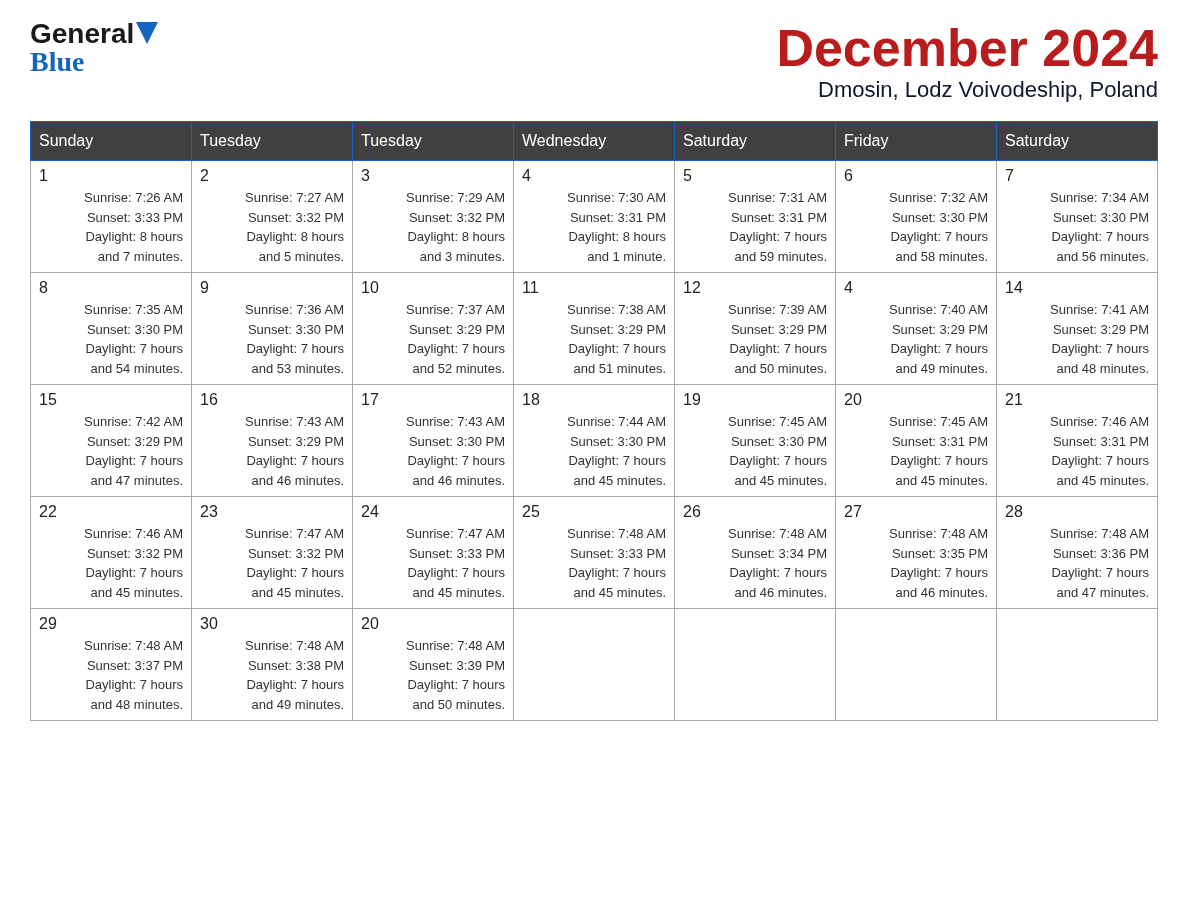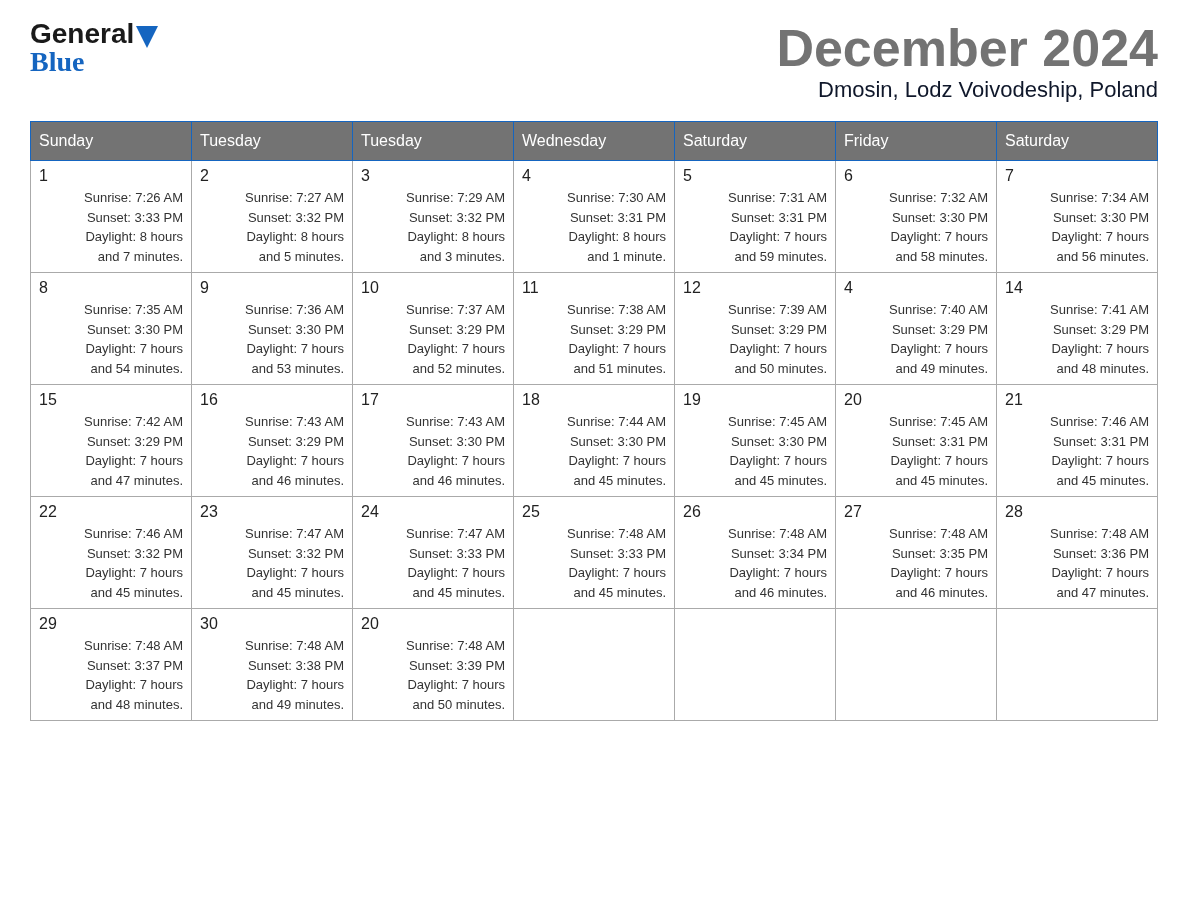--- a/index.html
+++ b/index.html
@@ -35,34 +35,34 @@
       display: flex;
       align-items: center;
       font-family: Liberation Serif, serif;
     }
     .title-block {
       text-align: right;
     }
     .title-block h1 {
       font-size: 52px;
       font-weight: bold;
-      color: #737373;
+      color: #b91c1c;
       line-height: 1.1;
     }
     .title-block h2 {
       font-size: 22px;
       font-weight: normal;
       color: #0f172a;
     }
     table {
       width: 100%;
       border-collapse: collapse;
     }
     thead tr {
-      background-color: #737373;
+      background-color: #404040;
       color: #fff;
     }
     thead th {
       padding: 10px 8px;
       font-size: 16px;
       font-weight: normal;
       text-align: left;
       border: 1px solid #1565c0;
     }
     tbody td {
@@ -90,21 +90,21 @@
     }
     .last-row td {
       height: auto;
     }
   </style>
 </head>
 <body>
 
 <div class="header">
   <div class="logo">
-    <div style="display:flex; align-items:flex-end;">
+    <div style="display:flex; align-items:flex-start;">
       <span class="logo-general">General</span>
       <svg width="22" height="22" viewBox="0 0 22 22" style="margin-left:2px; margin-top:2px;">
         <polygon points="0,0 22,0 11,22" fill="#1565c0"></polygon>
       </svg>
     </div>
     <span class="logo-blue">Blue</span>
   </div>
   <div class="title-block">
     <h1>December 2024</h1>
     <h2>Dmosin, Lodz Voivodeship, Poland</h2>

